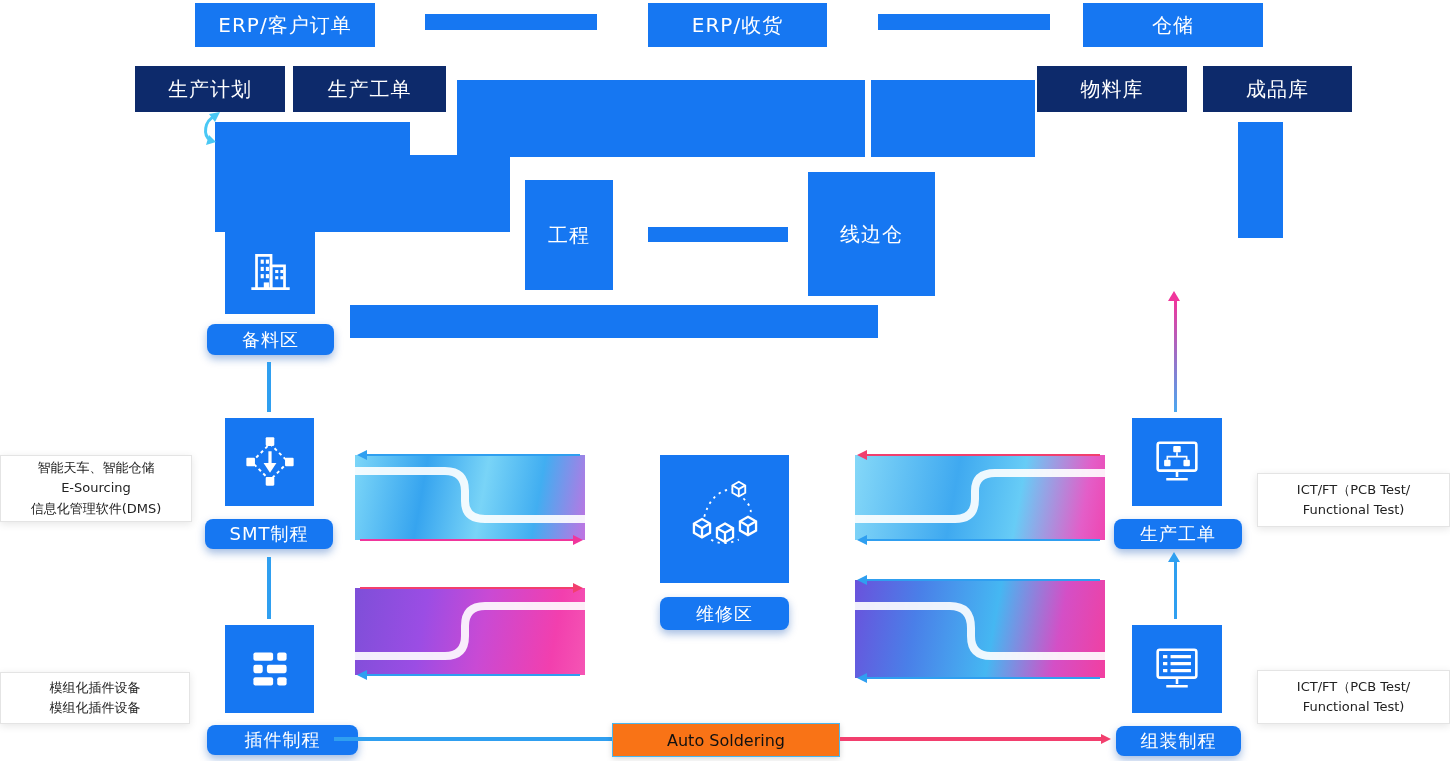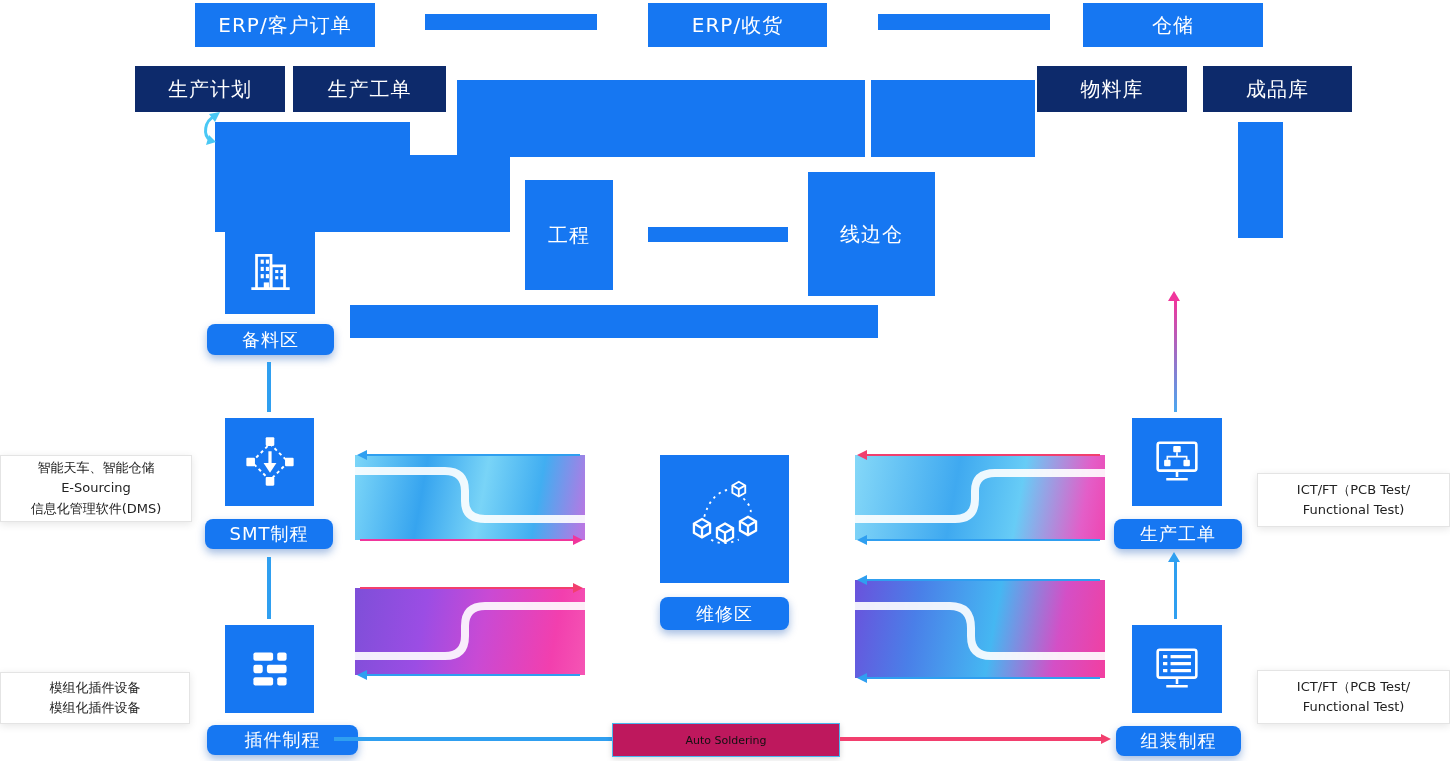--- a/index.html
+++ b/index.html
@@ -29,22 +29,22 @@
   .grad svg { position:absolute; left:0; top:0; width:100%; height:100%; }
   .tube { stroke:#fff; stroke-width:8; fill:none; opacity:.9; }
   .fl { position:absolute; left:5px; right:5px; height:2px; background:currentColor; }
   .fl.t { top:-1px; } .fl.b { bottom:-1px; }
   .fl .ah { top:-4px; }
   .g-tl { background:linear-gradient(100deg,#7cd6f8 0%,#36a4ef 30%,#79d4f7 55%,#41aef1 78%,#c173e2 100%); }
   .g-bl { background:linear-gradient(100deg,#7e4fd8 0%,#9b4de4 30%,#c94ad4 55%,#f23fae 85%,#f555b4 100%); }
   .g-tr { background:linear-gradient(100deg,#85d8f8 0%,#3fa9f0 40%,#67ccf6 65%,#e35ec8 90%,#f045b0 100%); }
   .g-br { background:linear-gradient(100deg,#6a52dc 0%,#4a7fe8 25%,#45b7f2 55%,#d44fc6 80%,#f23fa0 100%); }
   .auto-box { position:absolute; display:flex; align-items:center; justify-content:center;
-              background:#be185d; border:1px solid #4ab7f0; box-shadow:0 2px 6px rgba(0,0,0,.15);
-              font-size:11px; color:#111; }
+              background:#f97316; border:1px solid #4ab7f0; box-shadow:0 2px 6px rgba(0,0,0,.15);
+              font-size:16px; color:#111; }
 </style>
 </head>
 <body>
 
 <div class="canvas">
 
   <div class="abs box blue" style="left:195px;top:3px;width:180px;height:44px">ERP/客户订单</div>
   <div class="abs blue" style="left:425px;top:14px;width:172px;height:16px"></div>
   <div class="abs box blue" style="left:648px;top:3px;width:179px;height:44px">ERP/收货</div>
   <div class="abs blue" style="left:878px;top:14px;width:172px;height:16px"></div>

